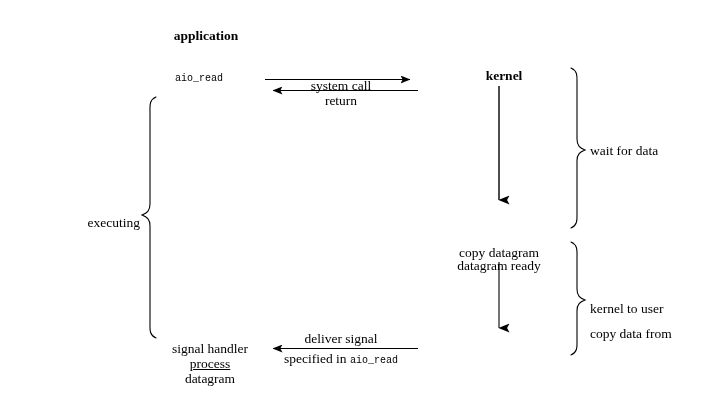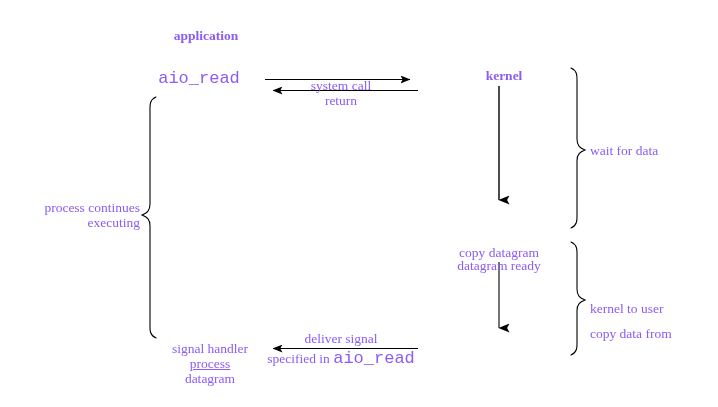--- a/index.html
+++ b/index.html
@@ -22,30 +22,30 @@
     top: 0;
     width: 718px;
     height: 407px;
     pointer-events: none;
   }
   .lbl {
     position: absolute;
     font-family: "Liberation Serif", "DejaVu Serif", serif;
     font-size: 13.5px;
     line-height: 15px;
-    color: #8b5cf6;
+    color: #000000;
     white-space: pre;
   }
   .hdr {
     font-weight: bold;
     font-size: 13.5px;
   }
   .mono {
     font-family: "Liberation Mono", "DejaVu Sans Mono", monospace;
-    font-size: 17px;
+    font-size: 10px;
   }
   .ctr {
     transform: translateX(-50%);
     text-align: center;
   }
   .rgt {
     transform: translateX(-100%);
     text-align: right;
   }
   .lft {
@@ -104,21 +104,20 @@
              L577,340
              C577,346 578,352 571,355" fill="none" stroke="#000" stroke-width="1.1" stroke-linecap="round"></path>
   </svg>
 
   <div class="lbl hdr ctr" style="left:206px; top:28px;">application</div>
 
   <div class="lbl hdr ctr" style="left:504px; top:28px;margin-top:40px;">kernel</div>
 
   <div class="lbl mono ctr" style="left:199px; top:71px;">aio_read</div>
 
-  <div class="lbl rgt" style="left:140px; top:200px;">process continues</div>
   <div class="lbl rgt" style="left:140px; top:215px;">executing</div>
 
   <div class="lbl ctr" style="left:210px; top:341px;">signal handler</div>
   <div class="lbl ctr" style="left:210px; top:356px;text-decoration:underline;">process</div>
   <div class="lbl ctr" style="left:210px; top:371px;">datagram</div>
 
   <div class="lbl ctr" style="left:341px; top:78px;">system call</div>
 
   <div class="lbl ctr" style="left:341px; top:93px;text-align:center;">return</div>
 

